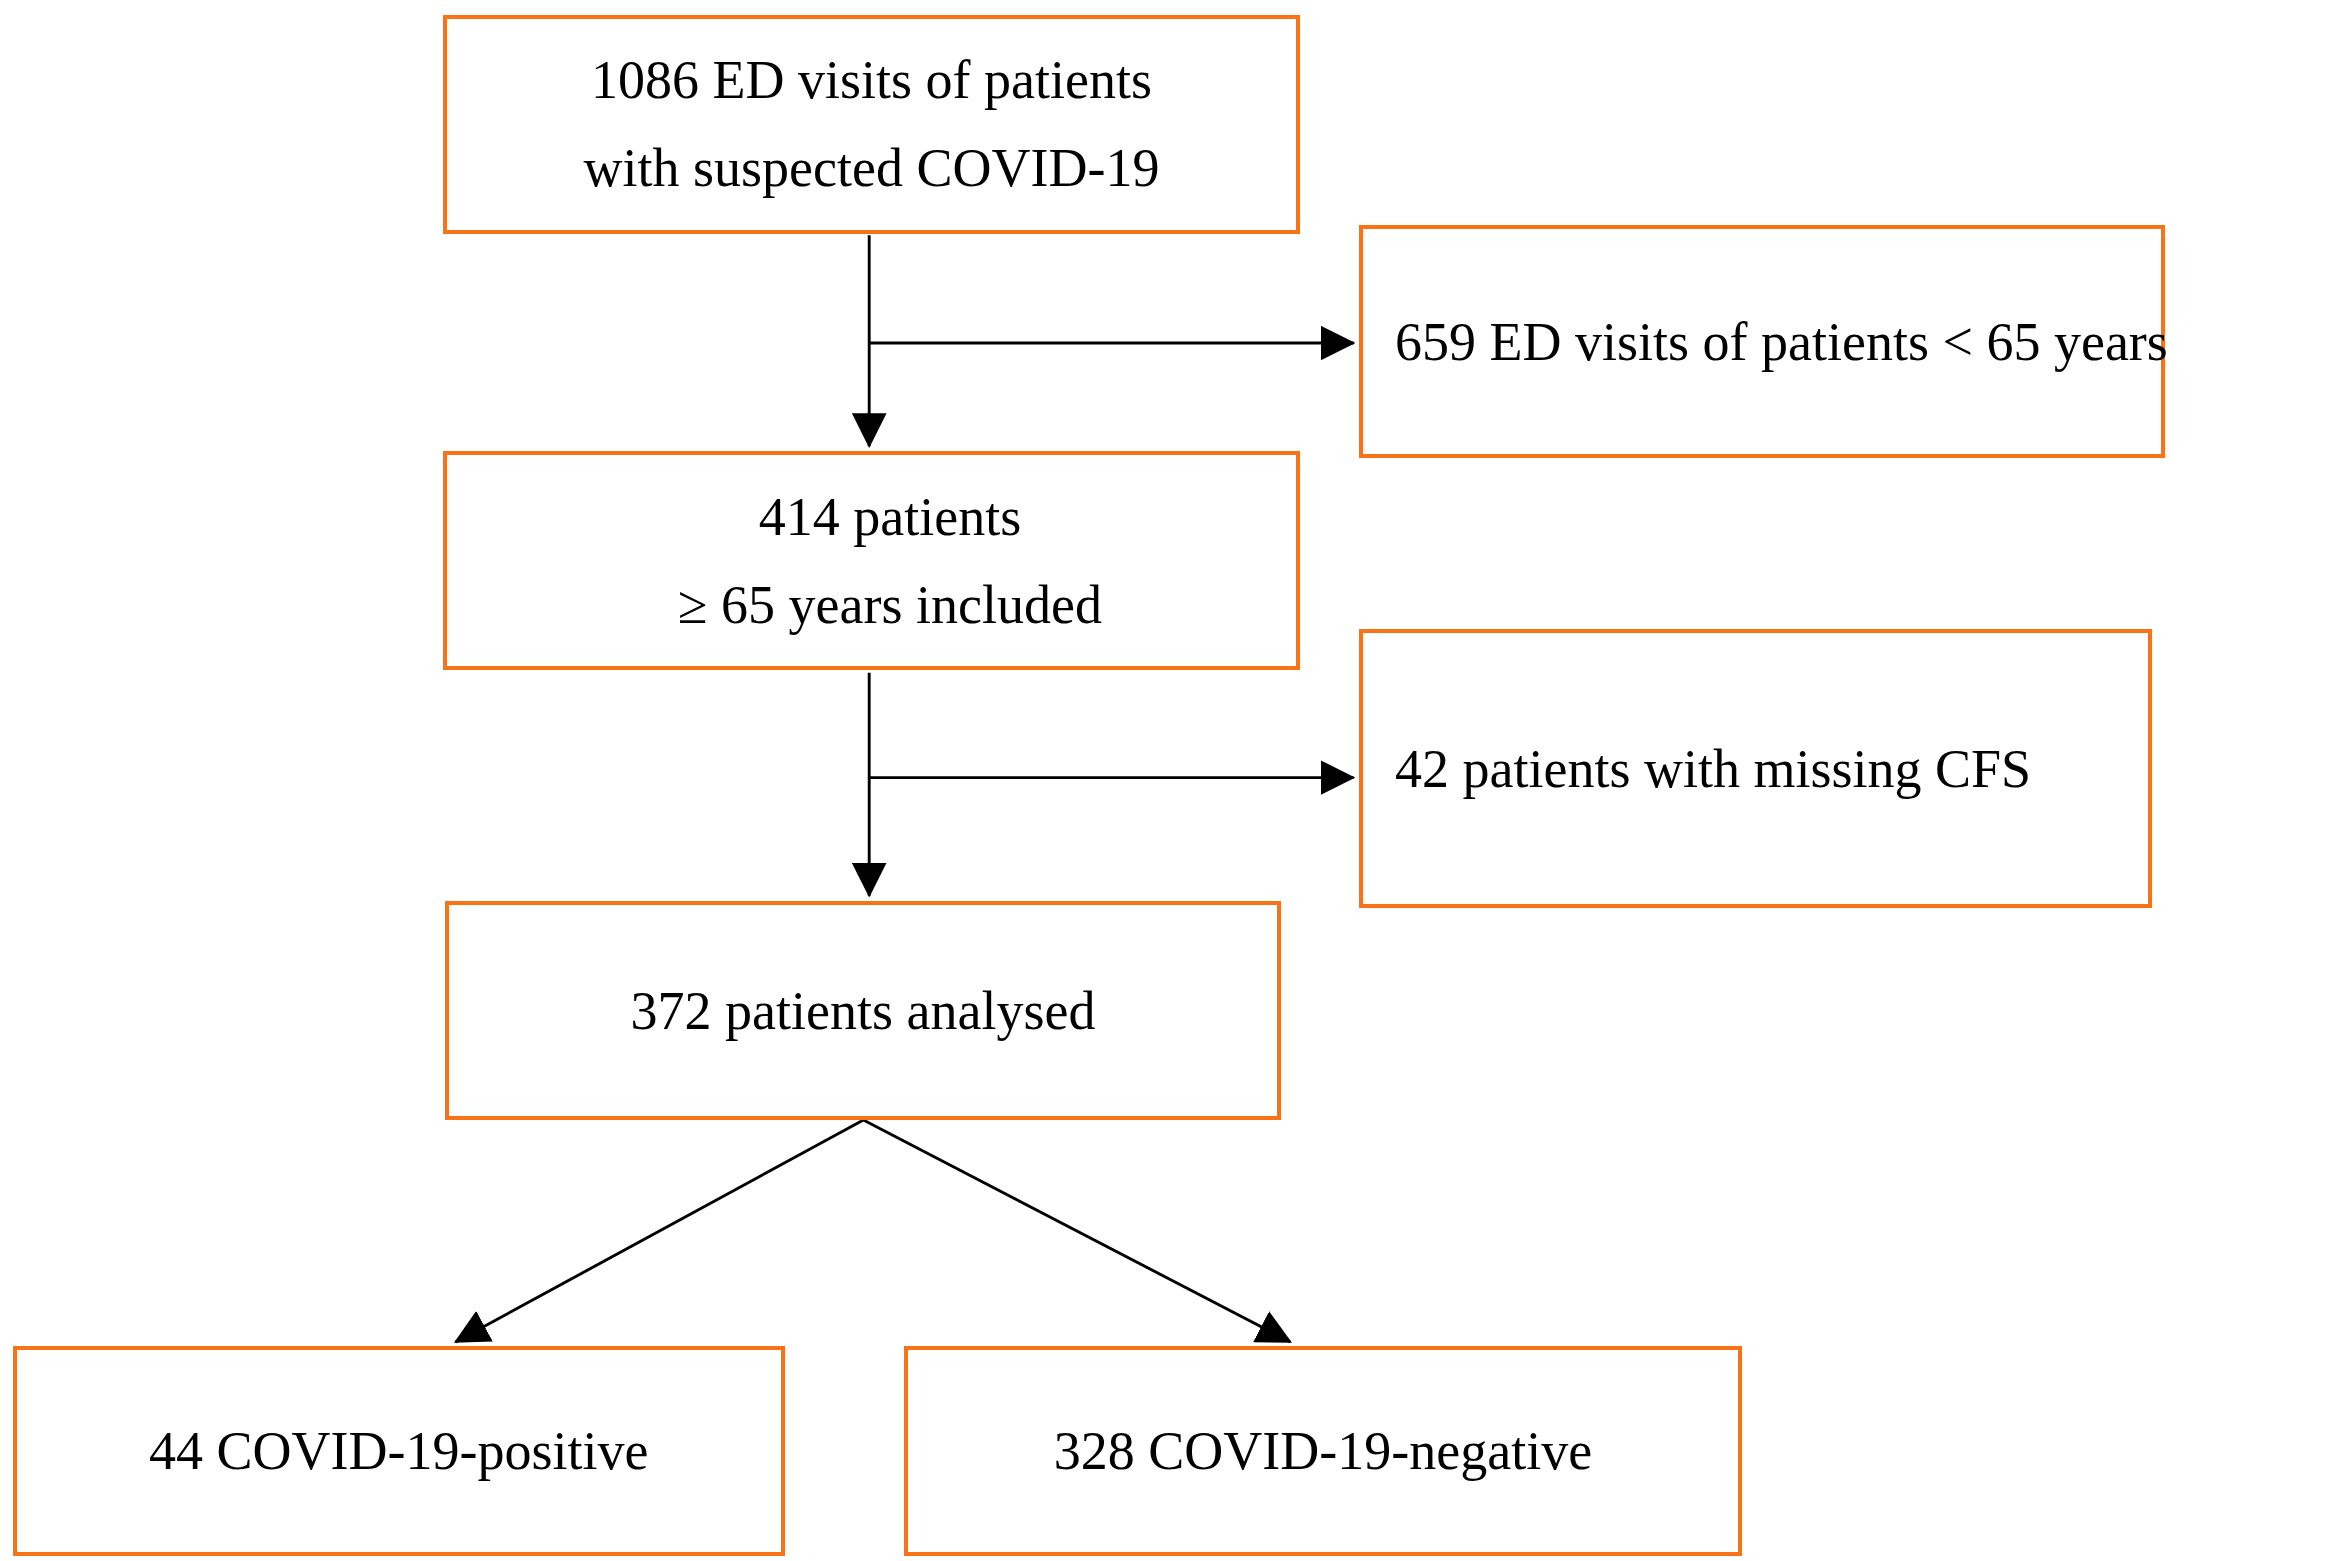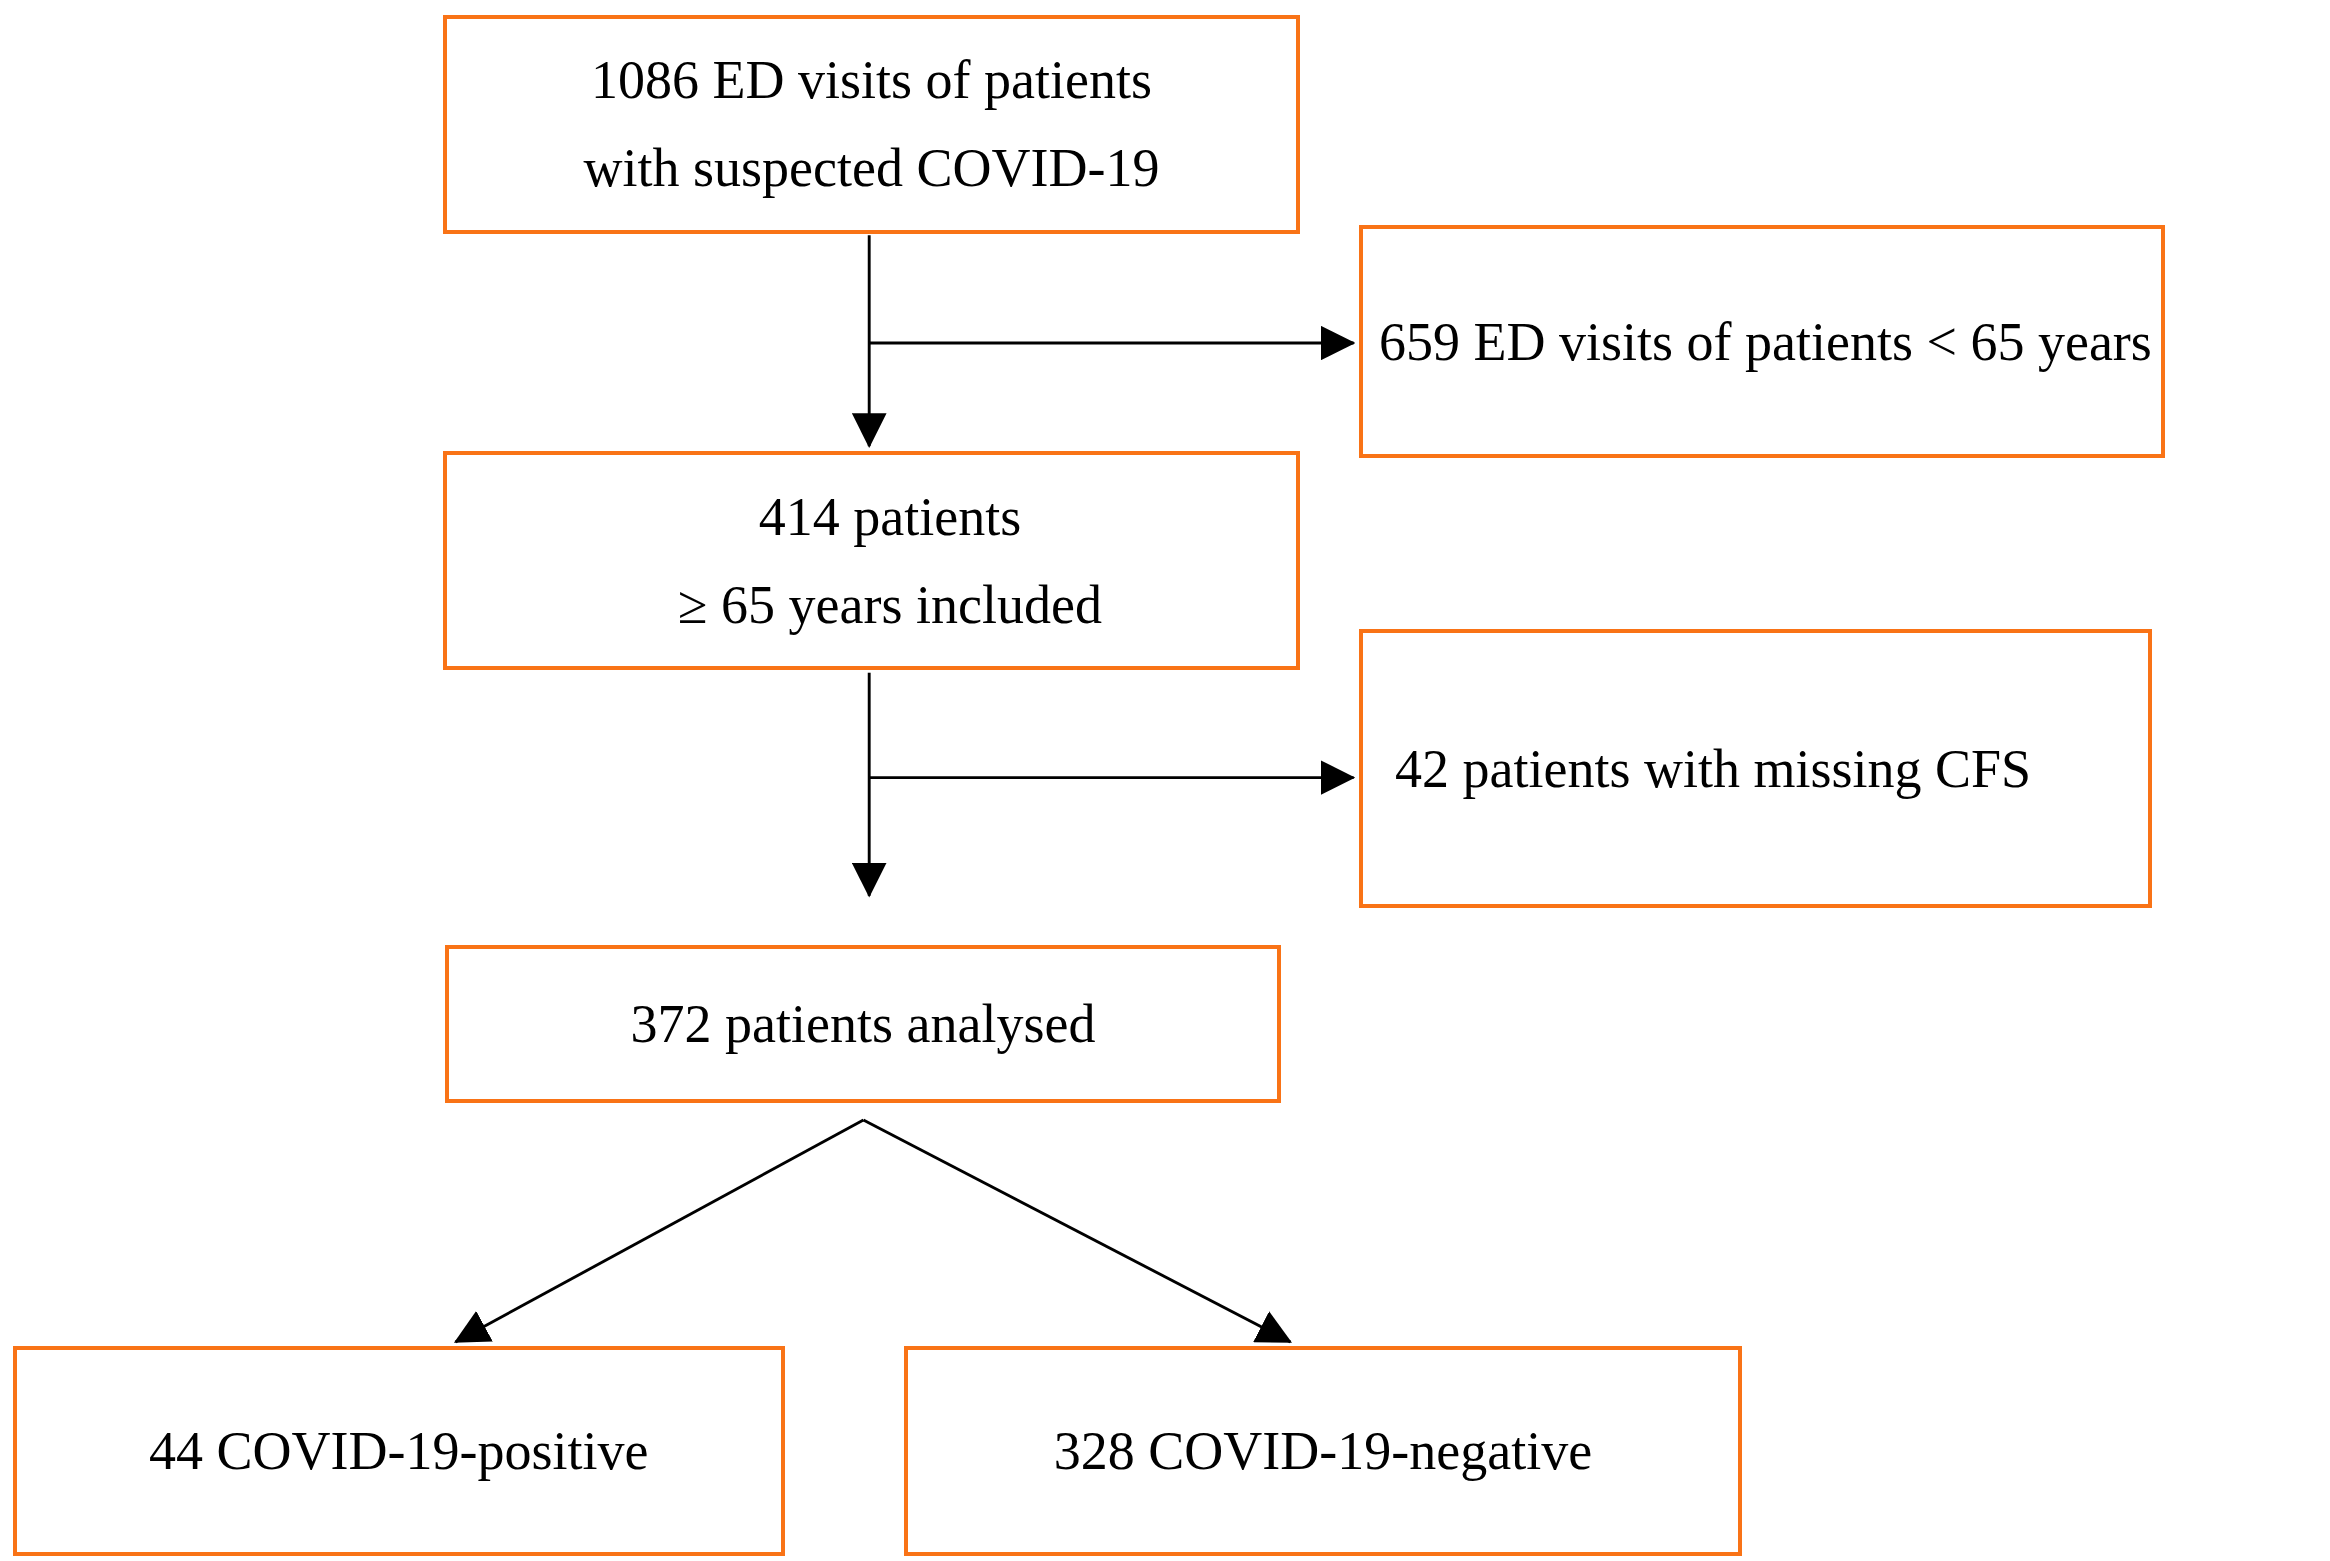--- a/index.html
+++ b/index.html
@@ -46,34 +46,34 @@
     <path d="M1500 1342 L2336 1342" marker-end="url(#arrow)"></path>
     <path d="M1490 1933 L786 2316" marker-end="url(#arrow)"></path>
     <path d="M1490 1933 L2227 2316" marker-end="url(#arrow)"></path>
   </svg>
 
   <div class="box center" style="left:443px;top:14.5px;width:857px;height:219px;">
     <span class="line">1086 ED visits of patients</span>
     <span class="line">with suspected COVID-19</span>
   </div>
 
-  <div class="box left" style="left:1359px;top:225px;width:806px;height:233px;padding-left:16px;">
+  <div class="box left" style="left:1359px;top:225px;width:806px;height:233px;">
     <span class="line">659 ED visits of patients &lt; 65 years</span>
   </div>
 
   <div class="box center" style="left:443px;top:451px;width:857px;height:219px;padding-left:37px;">
     <span class="line">414 patients</span>
     <span class="line">≥ 65 years included</span>
   </div>
 
   <div class="box left" style="left:1359px;top:629px;width:793px;height:279px;">
     <span class="line">42 patients with missing CFS</span>
   </div>
 
-  <div class="box center" style="left:445px;top:945px;width:836px;height:158px;">
+  <div class="box center" style="left:445px;top:901px;width:836px;height:219px;">
     <span class="line">372 patients analysed</span>
   </div>
 
   <div class="box center" style="left:12.7px;top:1346px;width:772px;height:210px;">
     <span class="line">44 COVID-19-positive</span>
   </div>
 
   <div class="box center" style="left:904px;top:1346px;width:838px;height:210px;">
     <span class="line">328 COVID-19-negative</span>
   </div>

